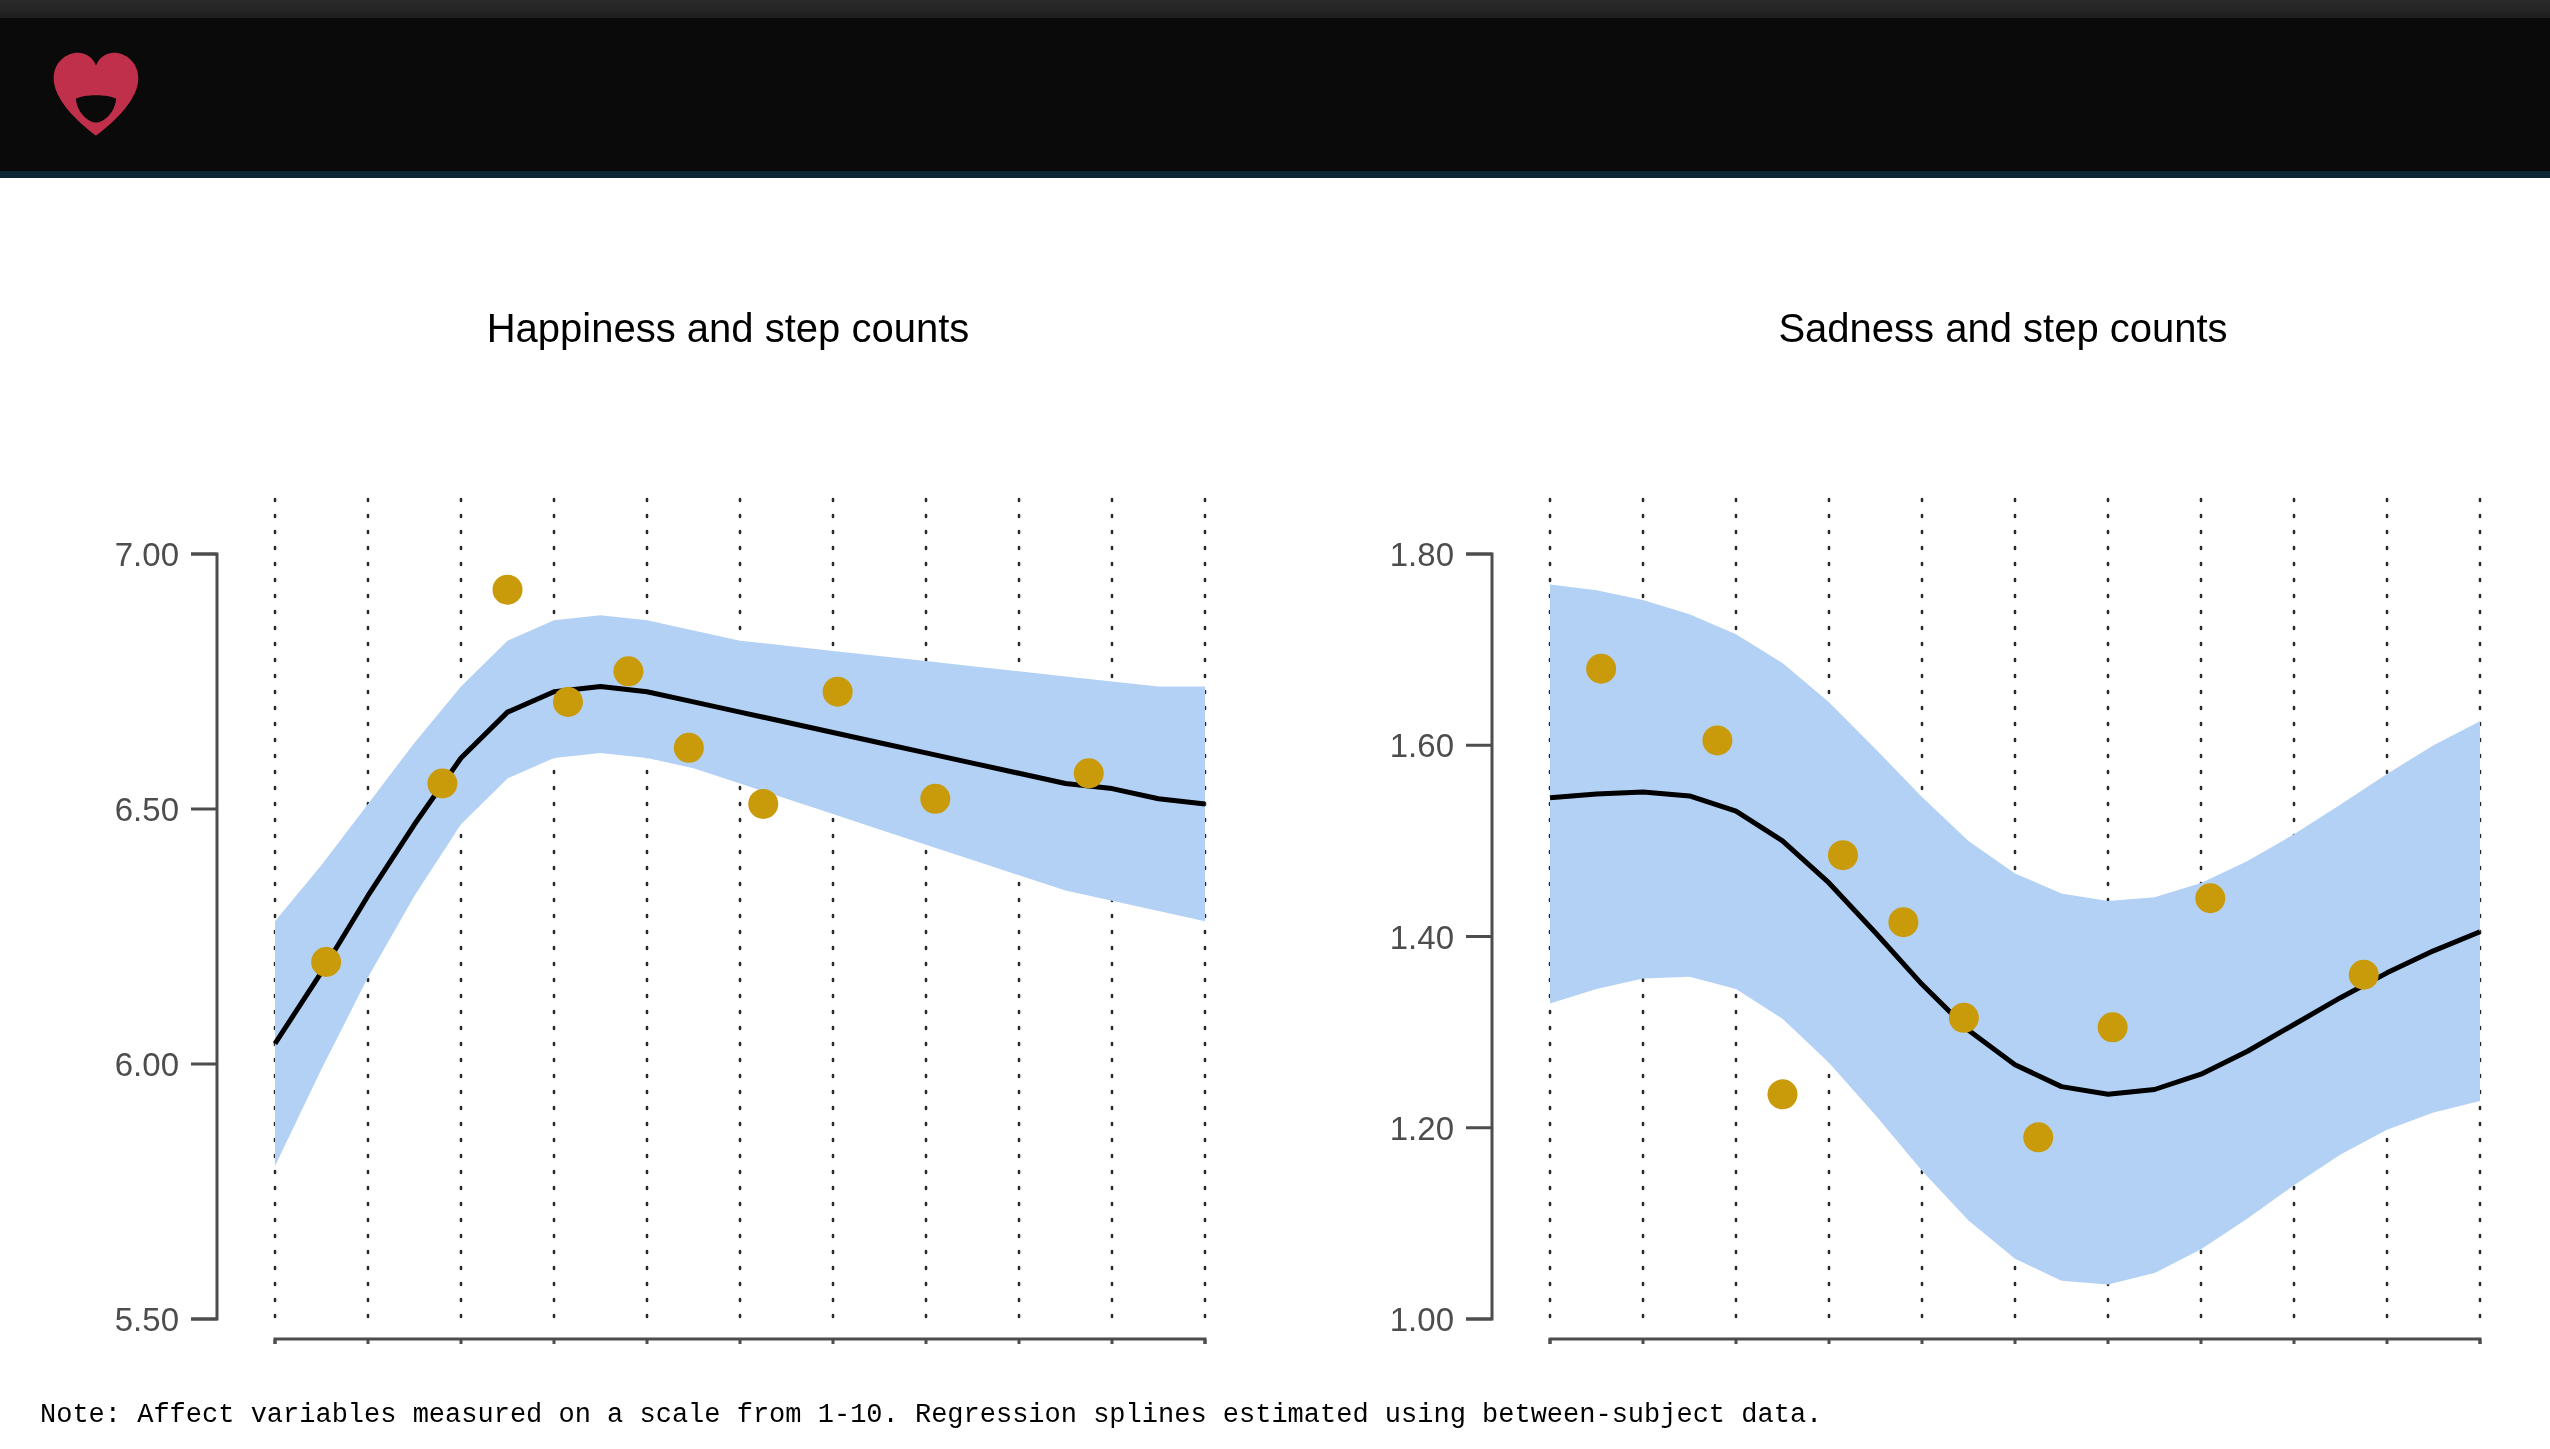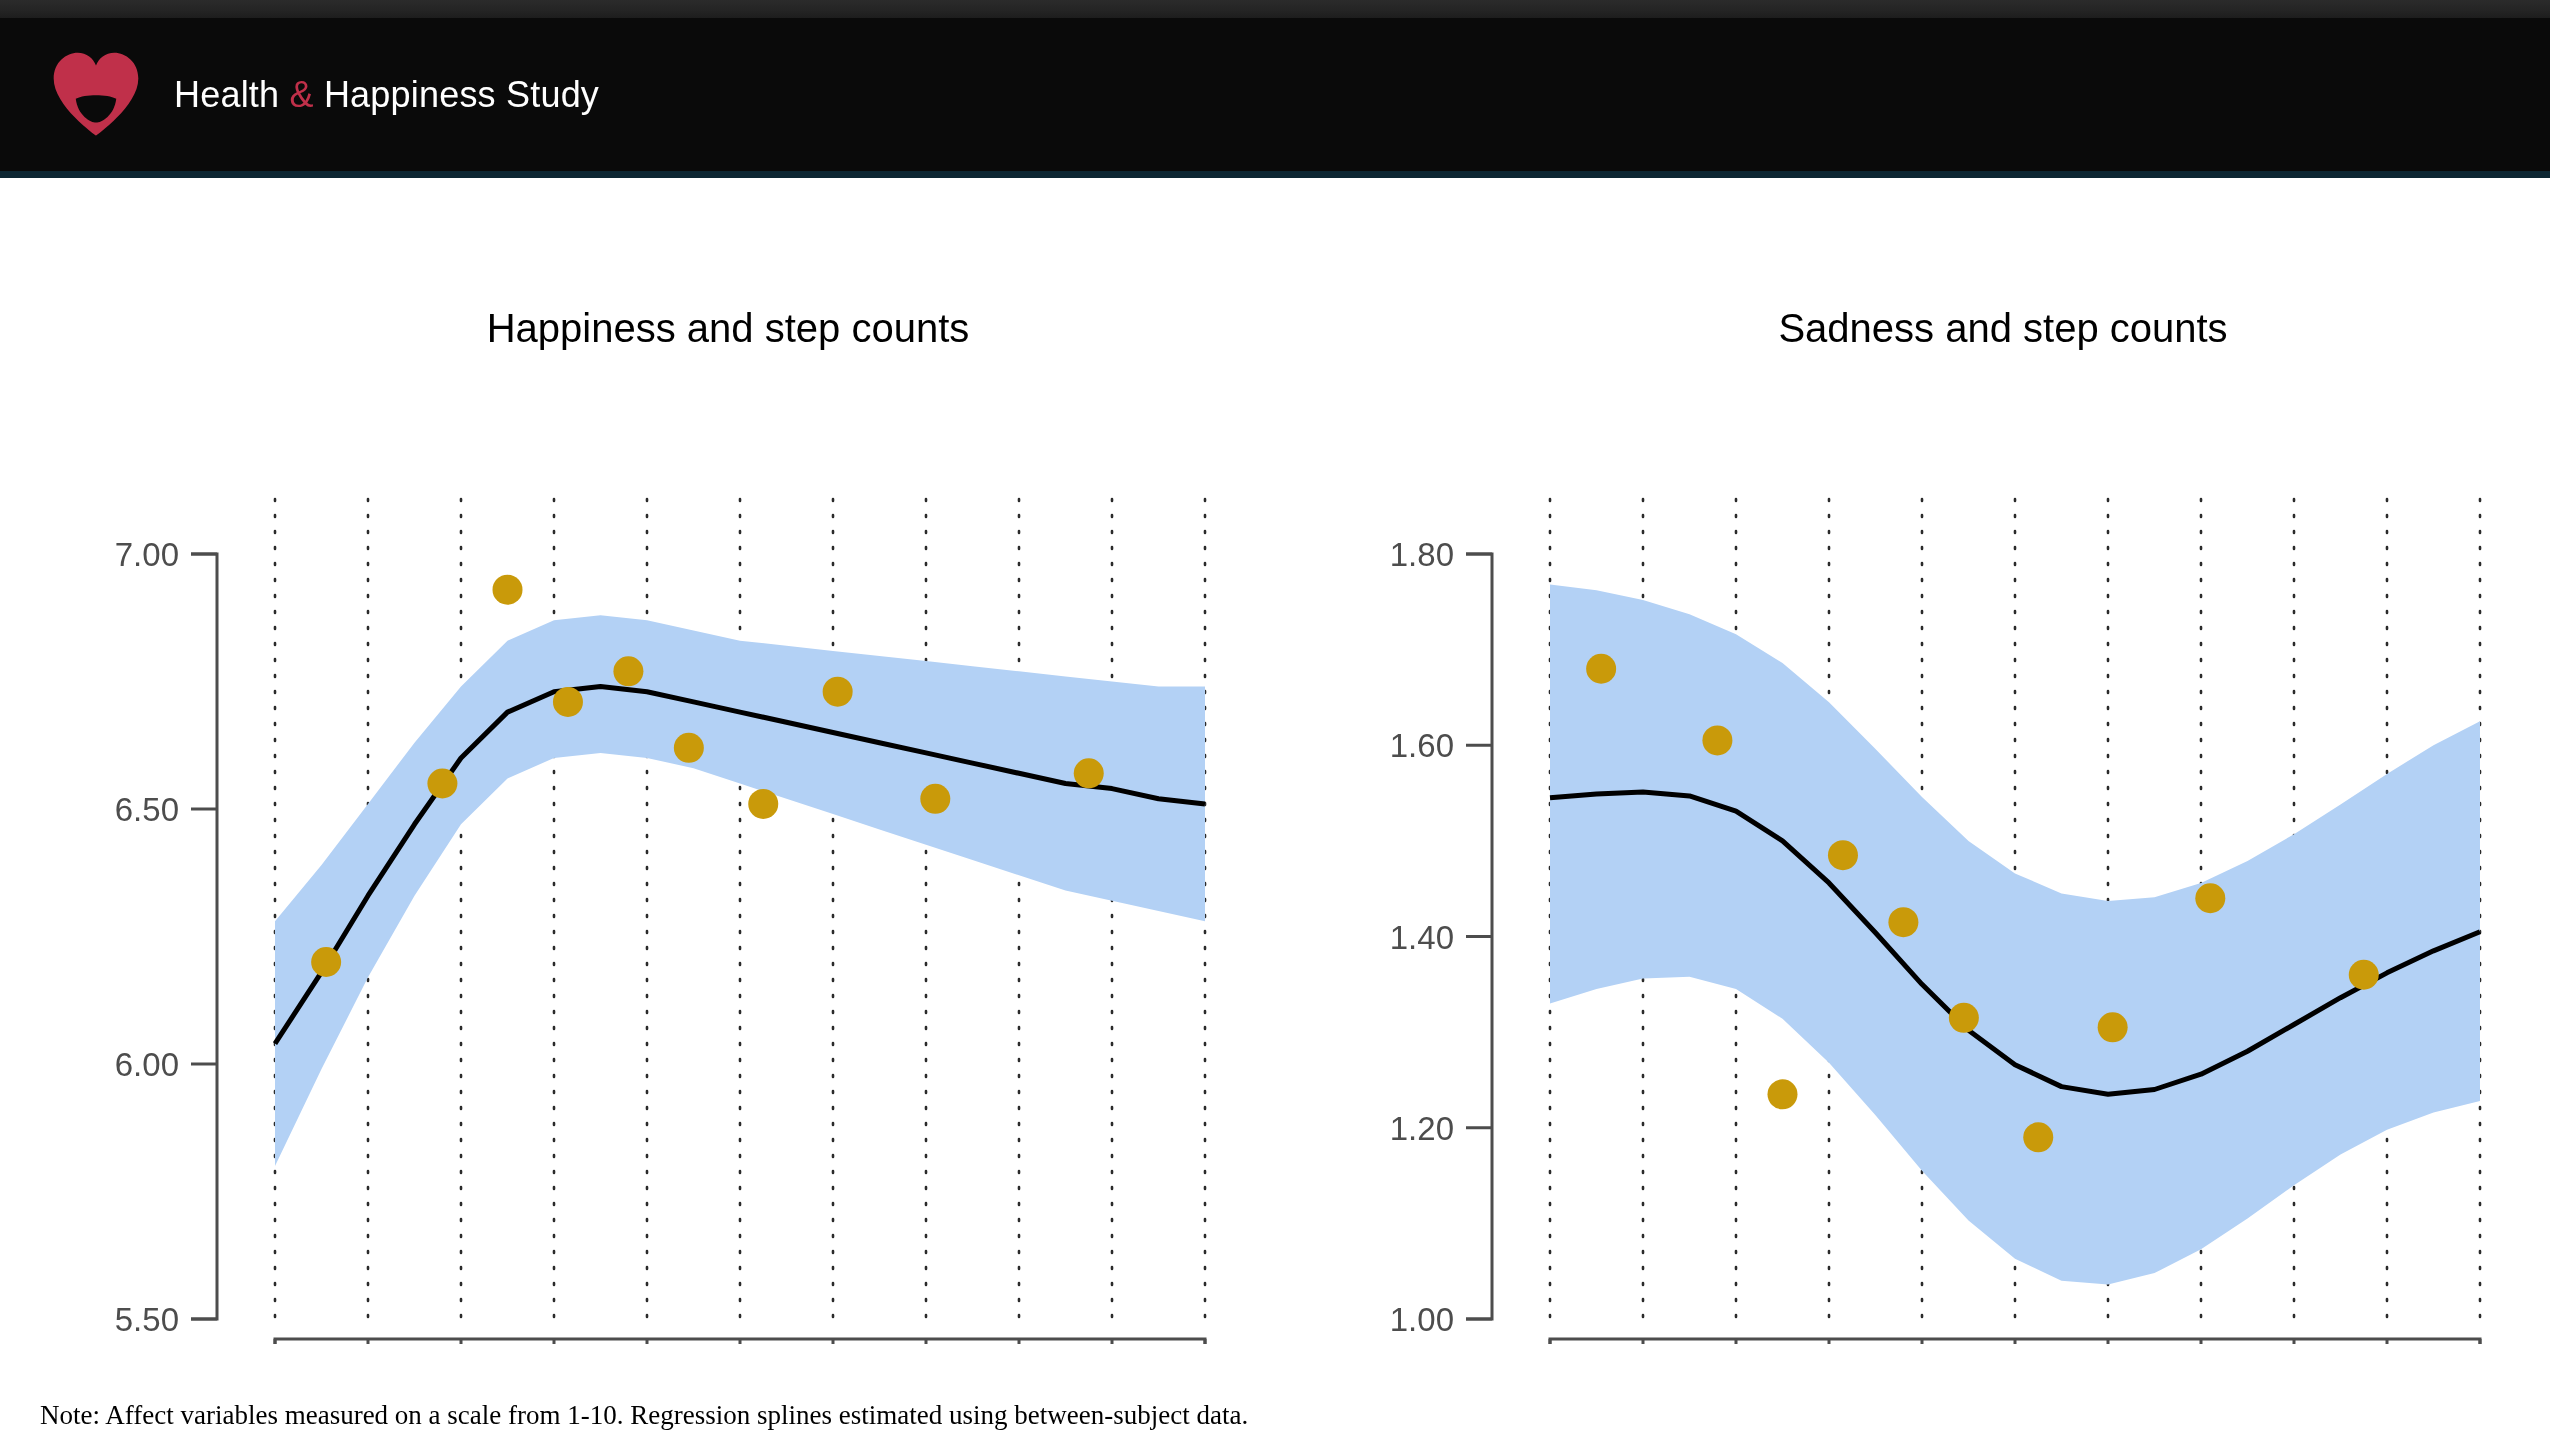--- a/index.html
+++ b/index.html
@@ -74,38 +74,37 @@
     stroke-dasharray:2 14; stroke-linecap:round;
   }
   .ci-band{ fill:#b3d1f5; }
   .fit-line{ stroke:#000000; stroke-width:5; fill:none; stroke-linejoin:round; }
   .scatter-pt{ fill:#c99a0a; }
 
   
   #footnote{
     position:absolute; left:40px; top:1400px;
     font-size:27px; color:#000000;
-    font-family:Liberation Serif, serif;
+    font-family:Liberation Mono, monospace;
     white-space:nowrap;
   }
 </style>
 </head>
 <body>
 
 <div id="app-header">
   <div id="header-top-strip"></div>
 
   <div id="header-inner">
     <div id="brand-logo">
       <svg width="92" height="92" viewBox="0 0 100 100" aria-hidden="true">
         <path d="M50 94 C 50 94, 4 62, 4 32 C 4 14, 18 4, 30 4 C 40 4, 47 10, 50 18 C 53 10, 60 4, 70 4 C 82 4, 96 14, 96 32 C 96 62, 50 94, 50 94 Z" fill="#c0304a"></path>
         <path d="M28 54 C 38 49, 62 49, 72 54 C 70 72, 56 80, 50 80 C 44 80, 30 72, 28 54 Z" fill="#0a0a0a"></path>
       </svg>
     </div>
-    <div id="brand-title"><span>Health </span><span class="amp">&amp;</span><span> Happiness Study</span></div>
   </div>
 
   <div id="header-bottom-rule"></div>
 </div>
 
 <div id="charts-row">
   <div class="panel">
     <svg id="svg-0" width="1275" height="1120">
         <text x="728" y="118" class="chart-title">Happiness and step counts</text>
         <g>

